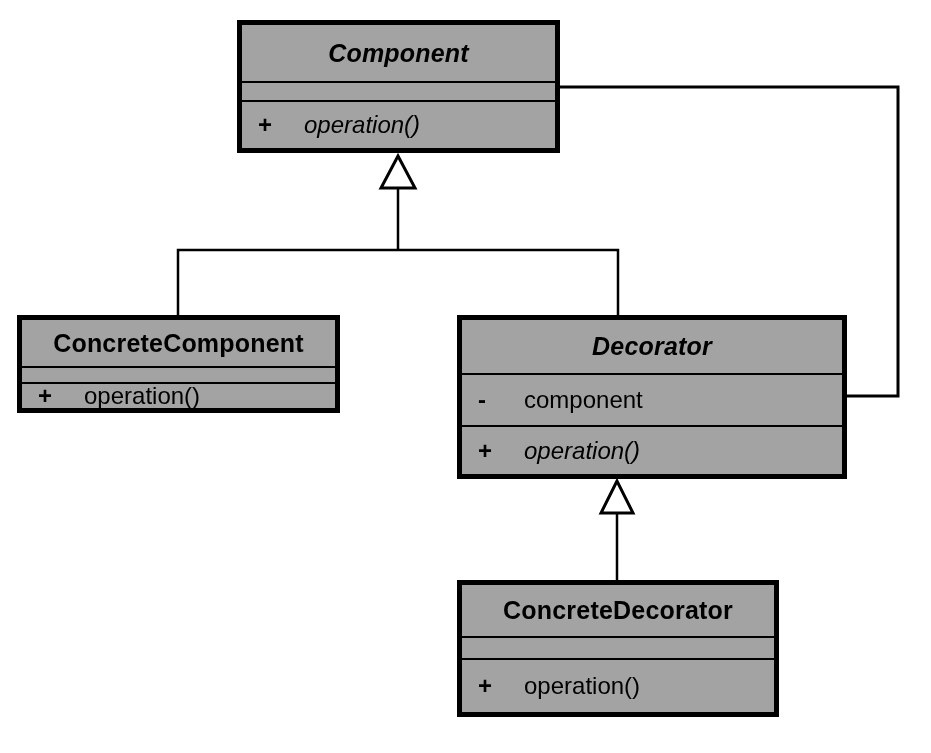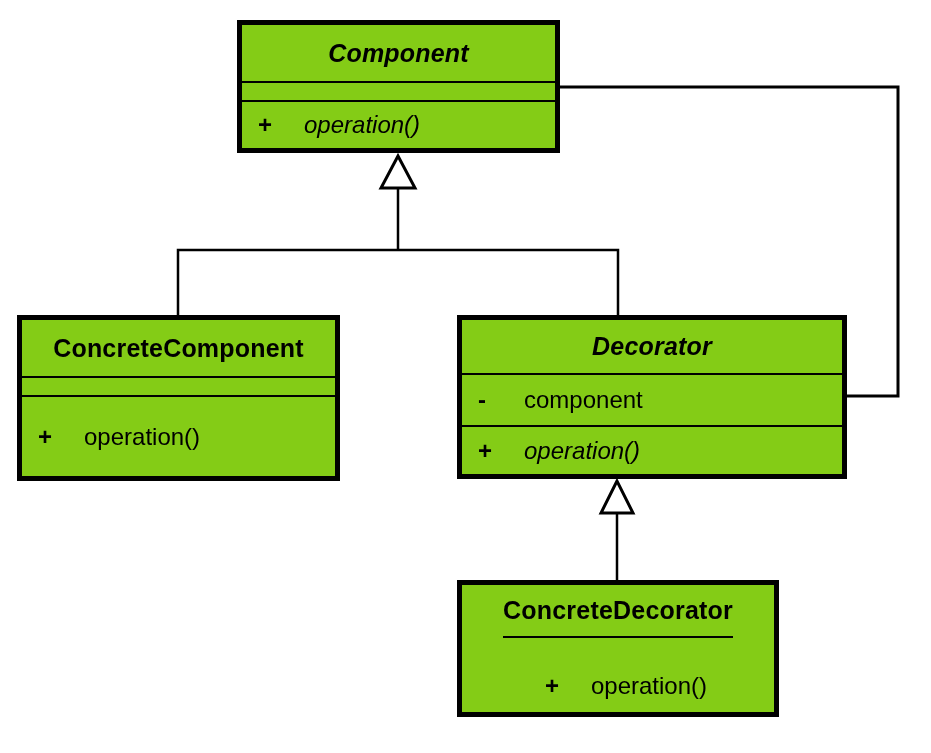--- a/index.html
+++ b/index.html
@@ -12,21 +12,21 @@
     background: #ffffff;
     overflow: hidden;
   }
   #connector-layer {
     position: absolute;
     left: 0; top: 0;
     width: 931px; height: 753px;
   }
   .uml-class {
     position: absolute;
-    background: #84cc16;
+    background: #a3a3a3;
     border: 5px solid #000000;
     display: flex;
     flex-direction: column;
     color: #000000;
   }
   .uml-title {
     display: flex;
     align-items: center;
     justify-content: center;
     font-size: 25px;
@@ -83,21 +83,21 @@
     <div class="uml-title abstract" style="height:58px;">Component</div>
     <div class="uml-attrs" style="height:19px;"></div>
     <div class="uml-methods">
       <div class="uml-member">
         <span class="vis">+</span>
         <span class="sig abstract">operation()</span>
       </div>
     </div>
   </div>
 
-  <div class="uml-class" style="left:17px; top:315px; width:323px; height:166px;">
+  <div class="uml-class" style="left:17px; top:315px; width:323px; height:98px;">
     <div class="uml-title" style="height:58px;">ConcreteComponent</div>
     <div class="uml-attrs" style="height:19px;"></div>
     <div class="uml-methods">
       <div class="uml-member">
         <span class="vis">+</span>
         <span class="sig">operation()</span>
       </div>
     </div>
   </div>
 
@@ -110,21 +110,21 @@
       </div>
     </div>
     <div class="uml-methods">
       <div class="uml-member">
         <span class="vis">+</span>
         <span class="sig abstract">operation()</span>
       </div>
     </div>
   </div>
 
-  <div class="uml-class" style="left:457px; top:580px; width:322px; height:137px;align-items:center;">
+  <div class="uml-class" style="left:457px; top:580px; width:322px; height:137px;">
     <div class="uml-title" style="height:53px;">ConcreteDecorator</div>
     <div class="uml-attrs" style="height:22px;"></div>
     <div class="uml-methods">
       <div class="uml-member">
         <span class="vis">+</span>
         <span class="sig">operation()</span>
       </div>
     </div>
   </div>
 

